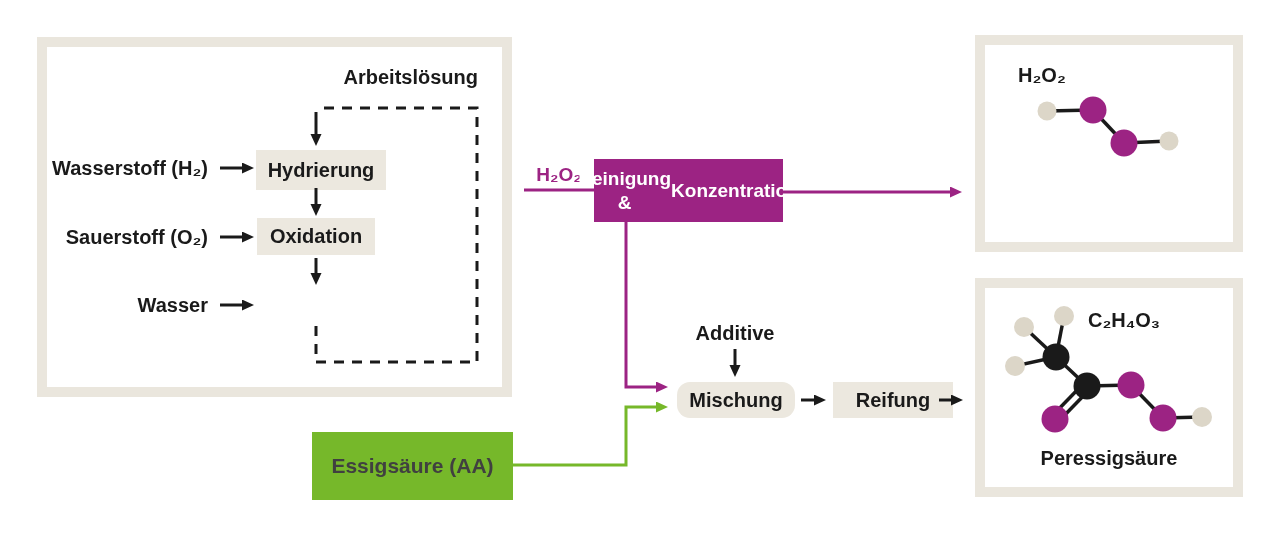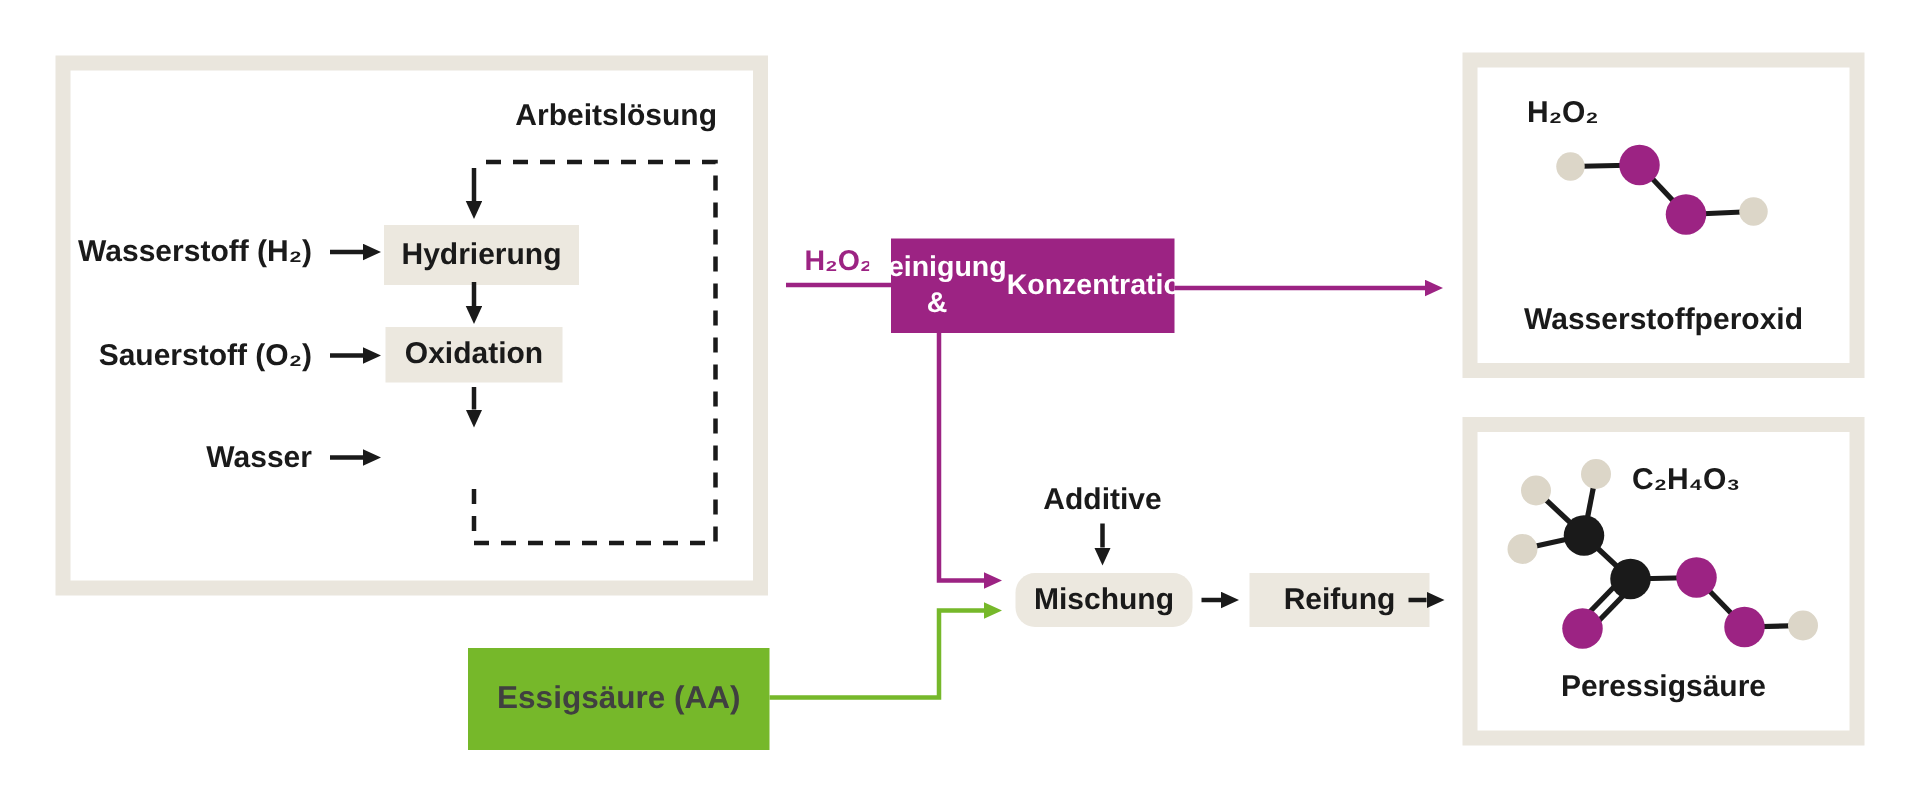--- a/index.html
+++ b/index.html
@@ -72,21 +72,20 @@
   </div>
 
   <div class="lbl" style="left:685px;top:320px;width:100px;text-align:center;">Additive</div>
 
   <div class="step-box" style="left:677px;top:382px;width:118px;height:36px;border-radius:13px;">Mischung</div>
   <div class="step-box" style="left:833px;top:382px;width:120px;height:36px;">Reifung</div>
 
   <div class="green-box" style="left:312px;top:432px;width:201px;height:68px;">Essigsäure (AA)</div>
 
   <div class="formula" style="left:1018px;top:64px;">H₂O₂</div>
-  <div class="mol-name" style="left:985px;top:202px;width:248px;">Wasserstoffperoxid</div>
 
   <div class="formula" style="left:1088px;top:309px;">C₂H₄O₃</div>
   <div class="mol-name" style="left:985px;top:447px;width:248px;">Peressigsäure</div>
 
   <svg class="overlay" width="1280" height="535" viewBox="0 0 1280 535">
     <defs>
       <marker id="mb" markerUnits="userSpaceOnUse" markerWidth="14" markerHeight="12" refX="0" refY="5.5" orient="auto">
         <path d="M0,0 L12,5.5 L0,11 Z" class="mkb"></path>
       </marker>
       <marker id="mp" markerUnits="userSpaceOnUse" markerWidth="14" markerHeight="12" refX="0" refY="5.5" orient="auto">

